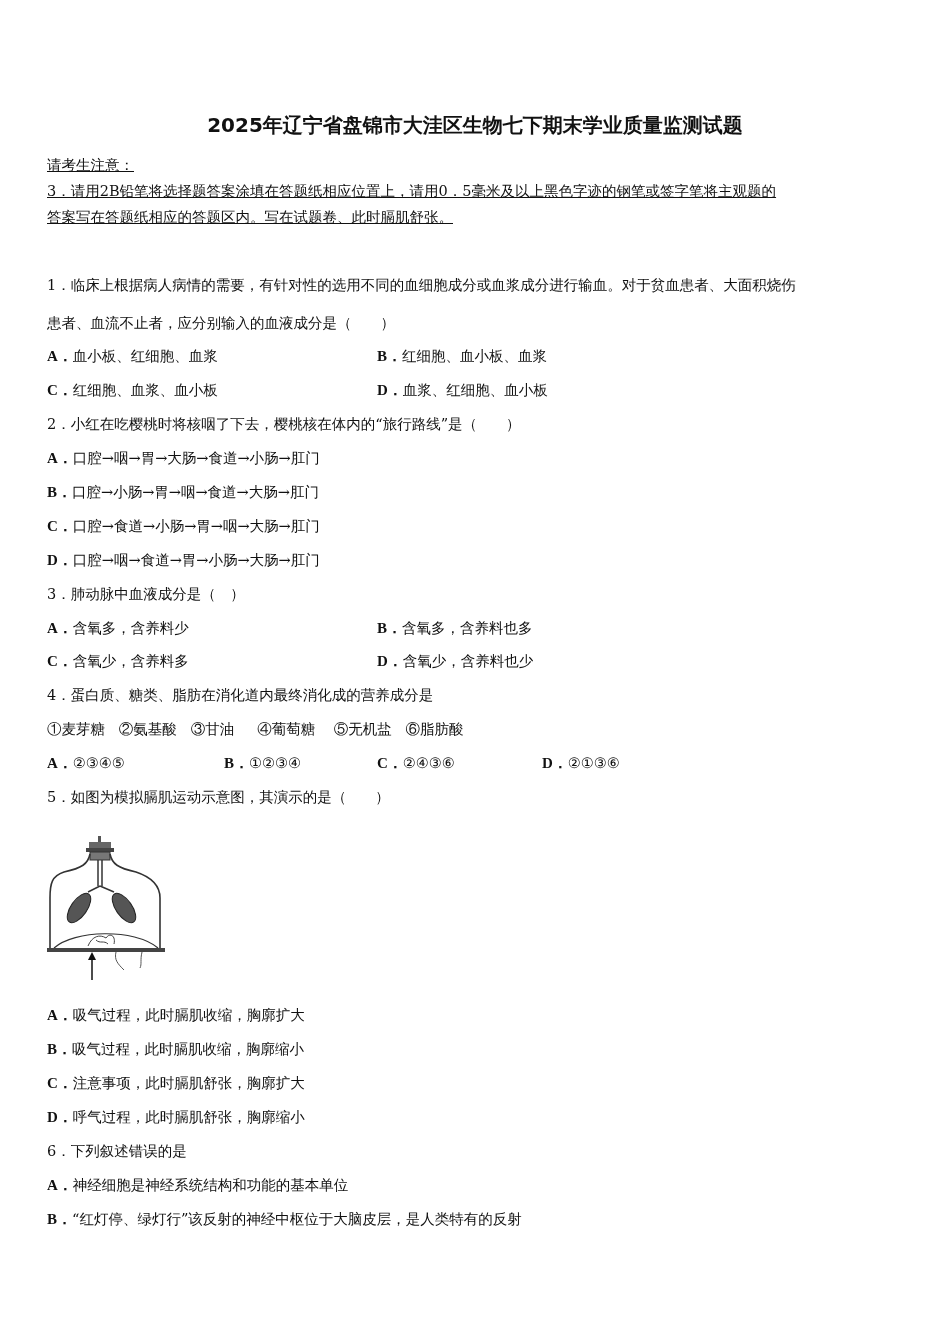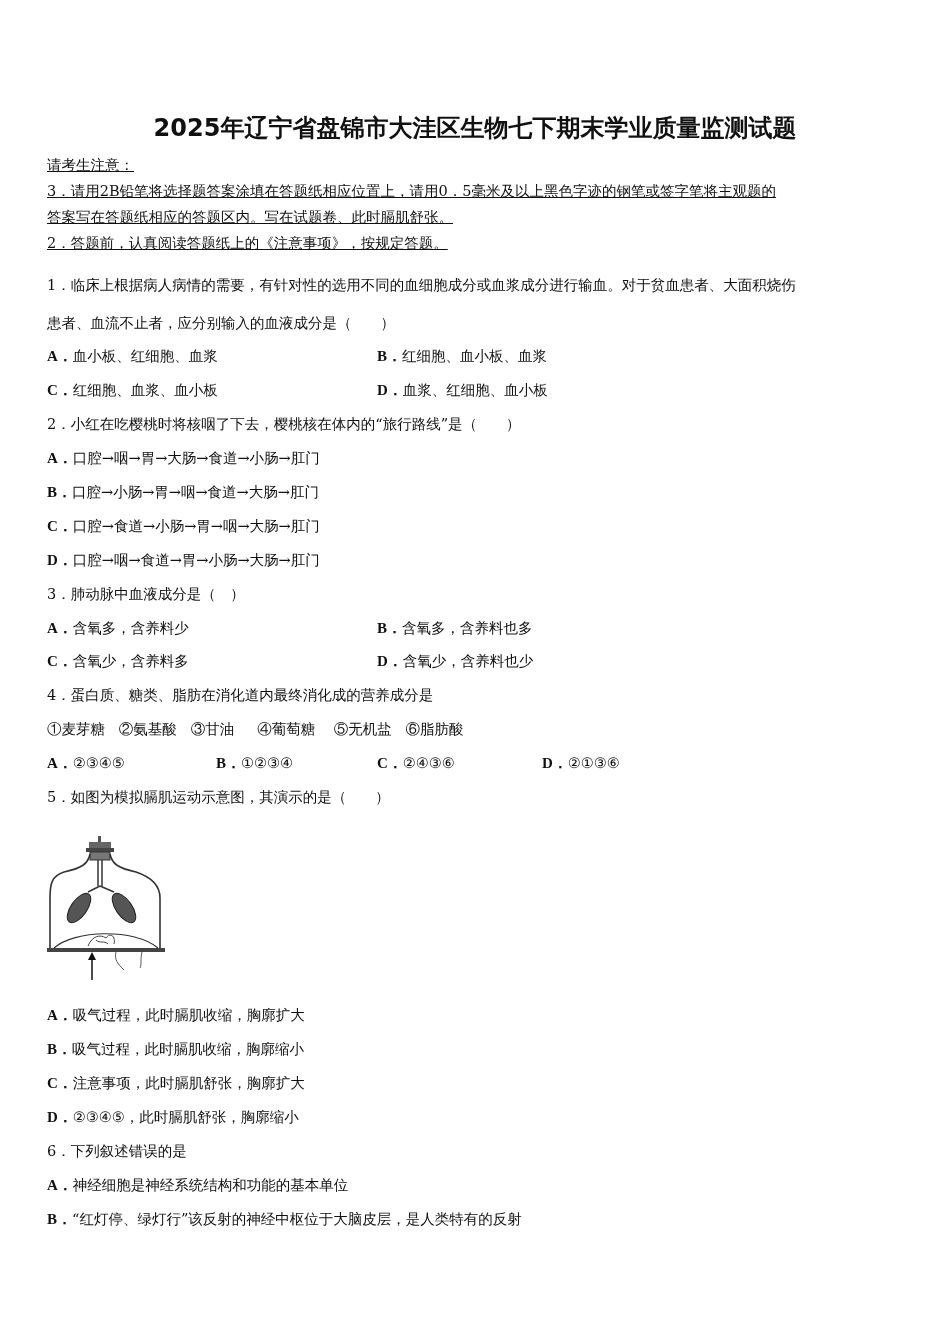--- a/index.html
+++ b/index.html
@@ -4,39 +4,38 @@
   <style>
     html, body { margin: 0; padding: 0; background: #ffffff; }
     body {
       width: 950px; height: 1344px; position: relative; overflow: hidden;
       font-family: "DejaVu Serif", "Liberation Serif", serif;
       color: #111;
     }
     .title {
       position: absolute; top: 112px; left: 0; width: 950px; text-align: center;
       font-family: "DejaVu Sans", "Liberation Sans", sans-serif;
-      font-weight: bold; font-size: 24px; letter-spacing: 0px;
+      font-weight: bold; font-size: 20px; letter-spacing: 0px;
     }
     .notice { position: absolute; left: 47px; top: 152px; font-size: 14.5px; line-height: 26px; width: 870px; }
     .notice div { white-space: nowrap; text-decoration: underline; }
     .line { position: absolute; left: 47px; font-size: 14.5px; white-space: nowrap; }
     .opt-letter { font-weight: bold; font-family: "Liberation Serif", "DejaVu Serif", serif; font-size: 15px; }
     .col2 { position: absolute; white-space: nowrap; font-size: 14.5px; }
     .figure { position: absolute; left: 44px; top: 828px; width: 130px; height: 155px; }
   </style>
 </head>
 <body>
 
 <div class="title">2025年辽宁省盘锦市大洼区生物七下期末学业质量监测试题</div>
 
 <div class="notice">
   <div>请考生注意：</div>
   <div>3．请用2B铅笔将选择题答案涂填在答题纸相应位置上，请用0．5毫米及以上黑色字迹的钢笔或签字笔将主观题的</div>
   <div>答案写在答题纸相应的答题区内。写在试题卷、此时膈肌舒张。</div>
-  <div>2．答题前，认真阅读答题纸上的《注意事项》，按规定答题。</div>
 </div>
 
 <div class="line" style="top:276px">1．临床上根据病人病情的需要，有针对性的选用不同的血细胞成分或血浆成分进行输血。对于贫血患者、大面积烧伤</div>
 <div class="line" style="top:314px">患者、血流不止者，应分别输入的血液成分是（　　）</div>
 <div class="line" style="top:347px"><span class="opt-letter">A．</span><span>血小板、红细胞、血浆</span></div>
 <div class="col2" style="top:347px;left:377px"><span class="opt-letter">B．</span><span>红细胞、血小板、血浆</span></div>
 <div class="line" style="top:381px"><span class="opt-letter">C．</span><span>红细胞、血浆、血小板</span></div>
 <div class="col2" style="top:381px;left:377px"><span class="opt-letter">D．</span><span>血浆、红细胞、血小板</span></div>
 
 <div class="line" style="top:415px">2．小红在吃樱桃时将核咽了下去，樱桃核在体内的“旅行路线”是（　　）</div>
@@ -54,21 +53,21 @@
 <div class="line" style="top:686px">4．蛋白质、糖类、脂肪在消化道内最终消化成的营养成分是</div>
 <div class="line" style="top:720px">
   <span>①麦芽糖</span>&nbsp;&nbsp;
   <span>②氨基酸</span>&nbsp;&nbsp;
   <span>③甘油</span>&nbsp;&nbsp;&nbsp;&nbsp;
   <span>④葡萄糖</span>&nbsp;&nbsp;&nbsp;
   <span>⑤无机盐</span>&nbsp;&nbsp;
   <span>⑥脂肪酸</span>
 </div>
 <div class="line" style="top:754px"><span class="opt-letter">A．</span><span>②③④⑤</span></div>
-<div class="col2" style="top:754px;left:216px"><span class="opt-letter">B．</span><span>①②③④</span></div>
+<div class="col2" style="top:754px;left:224px"><span class="opt-letter">B．</span><span>①②③④</span></div>
 <div class="col2" style="top:754px;left:377px"><span class="opt-letter">C．</span><span>②④③⑥</span></div>
 <div class="col2" style="top:754px;left:542px"><span class="opt-letter">D．</span><span>②①③⑥</span></div>
 
 <div class="line" style="top:788px">5．如图为模拟膈肌运动示意图，其演示的是（　　）</div>
 
 <div class="figure">
   <svg width="130" height="155" viewBox="0 0 130 155">
 
     <rect x="54" y="8" width="3" height="8" fill="#555"></rect>
     <rect x="45" y="14" width="22" height="7" fill="#666"></rect>
@@ -95,17 +94,17 @@
     <path d="M98 124 C96 132 98 136 96 140" fill="none" stroke="#555" stroke-width="1"></path>
 
     <line x1="48" y1="152" x2="48" y2="130" stroke="#111" stroke-width="1.5"></line>
     <polygon points="48,124 44,132 52,132" fill="#111"></polygon>
   </svg>
 </div>
 
 <div class="line" style="top:1006px"><span class="opt-letter">A．</span><span>吸气过程，此时膈肌收缩，胸廓扩大</span></div>
 <div class="line" style="top:1040px"><span class="opt-letter">B．</span><span>吸气过程，此时膈肌收缩，胸廓缩小</span></div>
 <div class="line" style="top:1074px"><span class="opt-letter">C．</span><span>注意事项，此时膈肌舒张，胸廓扩大</span></div>
-<div class="line" style="top:1108px"><span class="opt-letter">D．</span><span>②③④⑤，此时膈肌舒张，胸廓缩小</span></div>
+<div class="line" style="top:1108px"><span class="opt-letter">D．</span><span>呼气过程，此时膈肌舒张，胸廓缩小</span></div>
 
 <div class="line" style="top:1142px">6．下列叙述错误的是</div>
 <div class="line" style="top:1176px"><span class="opt-letter">A．</span><span>神经细胞是神经系统结构和功能的基本单位</span></div>
 <div class="line" style="top:1210px"><span class="opt-letter">B．</span><span>“红灯停、绿灯行”该反射的神经中枢位于大脑皮层，是人类特有的反射</span></div>
 
 </body></html>

